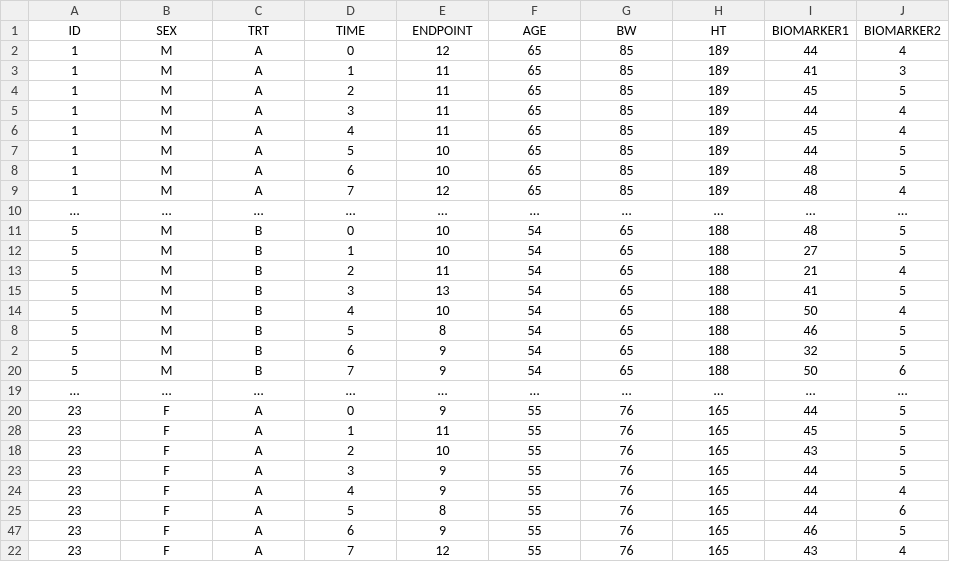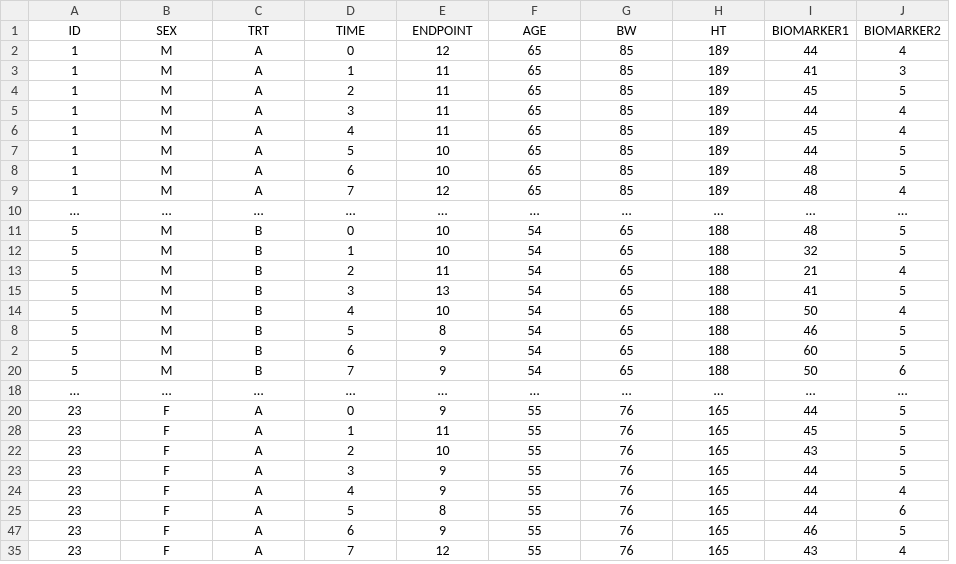--- a/index.html
+++ b/index.html
@@ -151,21 +151,21 @@
       <div class="cell">5</div>
       <div class="rh">12</div>
       <div class="cell">5</div>
       <div class="cell">M</div>
       <div class="cell">B</div>
       <div class="cell">1</div>
       <div class="cell">10</div>
       <div class="cell">54</div>
       <div class="cell">65</div>
       <div class="cell">188</div>
-      <div class="cell">32</div>
+      <div class="cell">27</div>
       <div class="cell">5</div>
       <div class="rh">13</div>
       <div class="cell">5</div>
       <div class="cell">M</div>
       <div class="cell">B</div>
       <div class="cell">2</div>
       <div class="cell">11</div>
       <div class="cell">54</div>
       <div class="cell">65</div>
       <div class="cell">188</div>
@@ -206,122 +206,122 @@
       <div class="cell">5</div>
       <div class="rh">2</div>
       <div class="cell">5</div>
       <div class="cell">M</div>
       <div class="cell">B</div>
       <div class="cell">6</div>
       <div class="cell">9</div>
       <div class="cell">54</div>
       <div class="cell">65</div>
       <div class="cell">188</div>
-      <div class="cell">60</div>
+      <div class="cell">32</div>
       <div class="cell">5</div>
       <div class="rh">20</div>
       <div class="cell">5</div>
       <div class="cell">M</div>
       <div class="cell">B</div>
       <div class="cell">7</div>
       <div class="cell">9</div>
       <div class="cell">54</div>
       <div class="cell">65</div>
       <div class="cell">188</div>
       <div class="cell">50</div>
       <div class="cell">6</div>
+      <div class="rh">19</div>
+      <div class="cell">…</div>
+      <div class="cell">…</div>
+      <div class="cell">…</div>
+      <div class="cell">…</div>
+      <div class="cell">…</div>
+      <div class="cell">…</div>
+      <div class="cell">…</div>
+      <div class="cell">…</div>
+      <div class="cell">…</div>
+      <div class="cell">…</div>
+      <div class="rh">20</div>
+      <div class="cell">23</div>
+      <div class="cell">F</div>
+      <div class="cell">A</div>
+      <div class="cell">0</div>
+      <div class="cell">9</div>
+      <div class="cell">55</div>
+      <div class="cell">76</div>
+      <div class="cell">165</div>
+      <div class="cell">44</div>
+      <div class="cell">5</div>
+      <div class="rh">28</div>
+      <div class="cell">23</div>
+      <div class="cell">F</div>
+      <div class="cell">A</div>
+      <div class="cell">1</div>
+      <div class="cell">11</div>
+      <div class="cell">55</div>
+      <div class="cell">76</div>
+      <div class="cell">165</div>
+      <div class="cell">45</div>
+      <div class="cell">5</div>
       <div class="rh">18</div>
-      <div class="cell">…</div>
-      <div class="cell">…</div>
-      <div class="cell">…</div>
-      <div class="cell">…</div>
-      <div class="cell">…</div>
-      <div class="cell">…</div>
-      <div class="cell">…</div>
-      <div class="cell">…</div>
-      <div class="cell">…</div>
-      <div class="cell">…</div>
-      <div class="rh">20</div>
-      <div class="cell">23</div>
-      <div class="cell">F</div>
-      <div class="cell">A</div>
-      <div class="cell">0</div>
-      <div class="cell">9</div>
-      <div class="cell">55</div>
-      <div class="cell">76</div>
-      <div class="cell">165</div>
-      <div class="cell">44</div>
-      <div class="cell">5</div>
-      <div class="rh">28</div>
-      <div class="cell">23</div>
-      <div class="cell">F</div>
-      <div class="cell">A</div>
-      <div class="cell">1</div>
-      <div class="cell">11</div>
-      <div class="cell">55</div>
-      <div class="cell">76</div>
-      <div class="cell">165</div>
-      <div class="cell">45</div>
+      <div class="cell">23</div>
+      <div class="cell">F</div>
+      <div class="cell">A</div>
+      <div class="cell">2</div>
+      <div class="cell">10</div>
+      <div class="cell">55</div>
+      <div class="cell">76</div>
+      <div class="cell">165</div>
+      <div class="cell">43</div>
+      <div class="cell">5</div>
+      <div class="rh">23</div>
+      <div class="cell">23</div>
+      <div class="cell">F</div>
+      <div class="cell">A</div>
+      <div class="cell">3</div>
+      <div class="cell">9</div>
+      <div class="cell">55</div>
+      <div class="cell">76</div>
+      <div class="cell">165</div>
+      <div class="cell">44</div>
+      <div class="cell">5</div>
+      <div class="rh">24</div>
+      <div class="cell">23</div>
+      <div class="cell">F</div>
+      <div class="cell">A</div>
+      <div class="cell">4</div>
+      <div class="cell">9</div>
+      <div class="cell">55</div>
+      <div class="cell">76</div>
+      <div class="cell">165</div>
+      <div class="cell">44</div>
+      <div class="cell">4</div>
+      <div class="rh">25</div>
+      <div class="cell">23</div>
+      <div class="cell">F</div>
+      <div class="cell">A</div>
+      <div class="cell">5</div>
+      <div class="cell">8</div>
+      <div class="cell">55</div>
+      <div class="cell">76</div>
+      <div class="cell">165</div>
+      <div class="cell">44</div>
+      <div class="cell">6</div>
+      <div class="rh">47</div>
+      <div class="cell">23</div>
+      <div class="cell">F</div>
+      <div class="cell">A</div>
+      <div class="cell">6</div>
+      <div class="cell">9</div>
+      <div class="cell">55</div>
+      <div class="cell">76</div>
+      <div class="cell">165</div>
+      <div class="cell">46</div>
       <div class="cell">5</div>
       <div class="rh">22</div>
-      <div class="cell">23</div>
-      <div class="cell">F</div>
-      <div class="cell">A</div>
-      <div class="cell">2</div>
-      <div class="cell">10</div>
-      <div class="cell">55</div>
-      <div class="cell">76</div>
-      <div class="cell">165</div>
-      <div class="cell">43</div>
-      <div class="cell">5</div>
-      <div class="rh">23</div>
-      <div class="cell">23</div>
-      <div class="cell">F</div>
-      <div class="cell">A</div>
-      <div class="cell">3</div>
-      <div class="cell">9</div>
-      <div class="cell">55</div>
-      <div class="cell">76</div>
-      <div class="cell">165</div>
-      <div class="cell">44</div>
-      <div class="cell">5</div>
-      <div class="rh">24</div>
-      <div class="cell">23</div>
-      <div class="cell">F</div>
-      <div class="cell">A</div>
-      <div class="cell">4</div>
-      <div class="cell">9</div>
-      <div class="cell">55</div>
-      <div class="cell">76</div>
-      <div class="cell">165</div>
-      <div class="cell">44</div>
-      <div class="cell">4</div>
-      <div class="rh">25</div>
-      <div class="cell">23</div>
-      <div class="cell">F</div>
-      <div class="cell">A</div>
-      <div class="cell">5</div>
-      <div class="cell">8</div>
-      <div class="cell">55</div>
-      <div class="cell">76</div>
-      <div class="cell">165</div>
-      <div class="cell">44</div>
-      <div class="cell">6</div>
-      <div class="rh">47</div>
-      <div class="cell">23</div>
-      <div class="cell">F</div>
-      <div class="cell">A</div>
-      <div class="cell">6</div>
-      <div class="cell">9</div>
-      <div class="cell">55</div>
-      <div class="cell">76</div>
-      <div class="cell">165</div>
-      <div class="cell">46</div>
-      <div class="cell">5</div>
-      <div class="rh">35</div>
       <div class="cell">23</div>
       <div class="cell">F</div>
       <div class="cell">A</div>
       <div class="cell">7</div>
       <div class="cell">12</div>
       <div class="cell">55</div>
       <div class="cell">76</div>
       <div class="cell">165</div>
       <div class="cell">43</div>
       <div class="cell">4</div>

